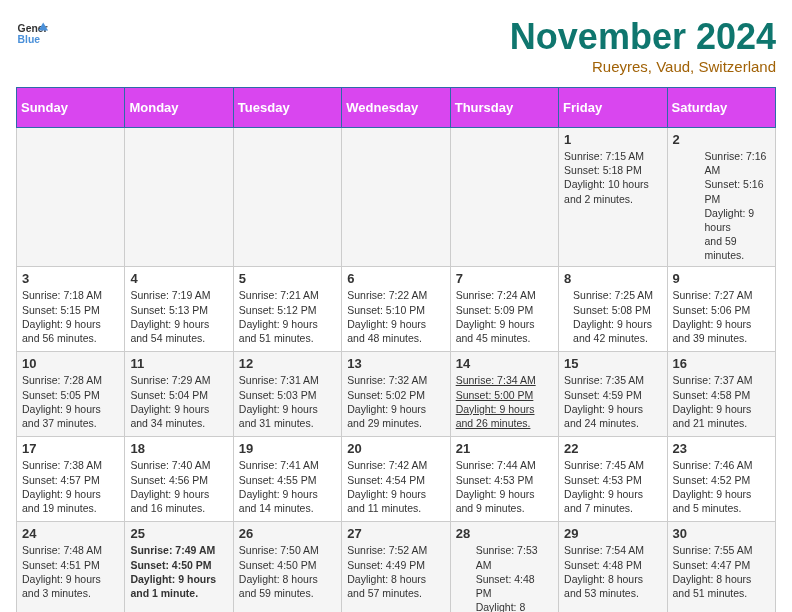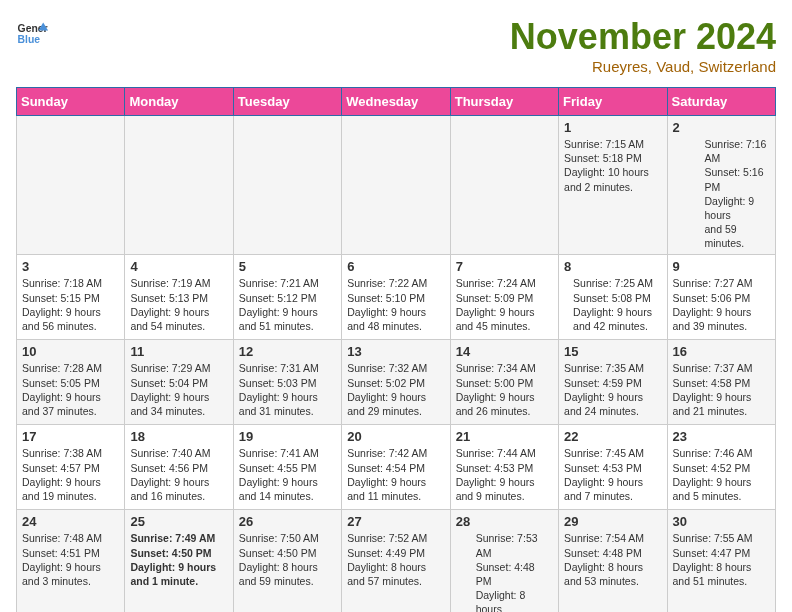--- a/index.html
+++ b/index.html
@@ -22,37 +22,37 @@
       gap: 4px;
     }
     .logo-icon {
       width: 32px;
       height: 32px;
     }
     .title-block { text-align: right; }
     .month-title {
       font-size: 36px;
       font-weight: bold;
-      color: #4d7c0f;
+      color: #0f766e;
     }
     .subtitle {
       font-size: 15px;
       color: #a16207;
     }
     table {
       width: 100%;
       border-collapse: collapse;
       table-layout: fixed;
     }
     thead th {
-      background-color: #ec4899;
+      background-color: #d946ef;
       color: #fff;
       font-size: 13px;
       font-weight: bold;
-      padding: 6px 4px;
+      padding: 12px 4px;
       text-align: left;
       border: 1px solid #2d6aa8;
     }
     td {
       vertical-align: top;
       border: 1px solid #ccc;
       padding: 4px 5px;
       height: 85px;
       font-size: 10.5px;
       color: #333;
@@ -194,21 +194,21 @@
         </td>
         <td>
           <span class="day-num">13</span>
           <div class="day-info" style="white-space: pre-line;">Sunrise: 7:32 AM
 Sunset: 5:02 PM
 Daylight: 9 hours
 and 29 minutes.</div>
         </td>
         <td>
           <span class="day-num">14</span>
-          <div class="day-info" style="white-space: pre-line;">Sunrise: 7:34 AM
+          <div class="day-info" style="white-space: pre-line; text-decoration: underline;">Sunrise: 7:34 AM
 Sunset: 5:00 PM
 Daylight: 9 hours
 and 26 minutes.</div>
         </td>
         <td>
           <span class="day-num">15</span>
           <div class="day-info" style="white-space: pre-line;">Sunrise: 7:35 AM
 Sunset: 4:59 PM
 Daylight: 9 hours
 and 24 minutes.</div>

